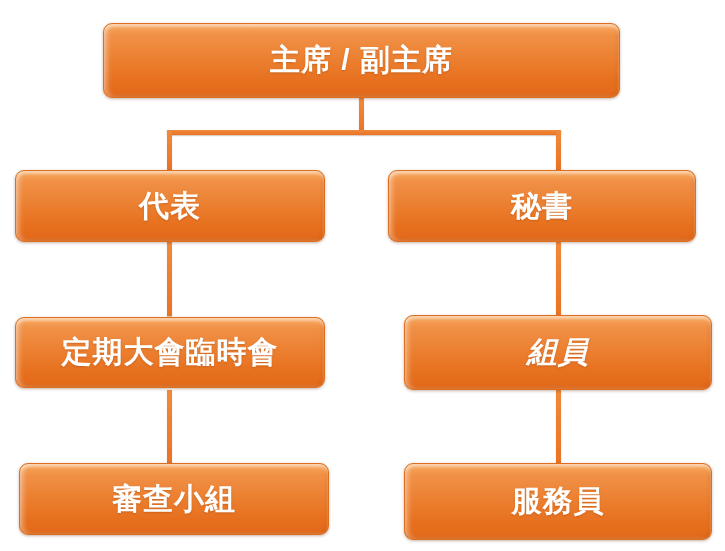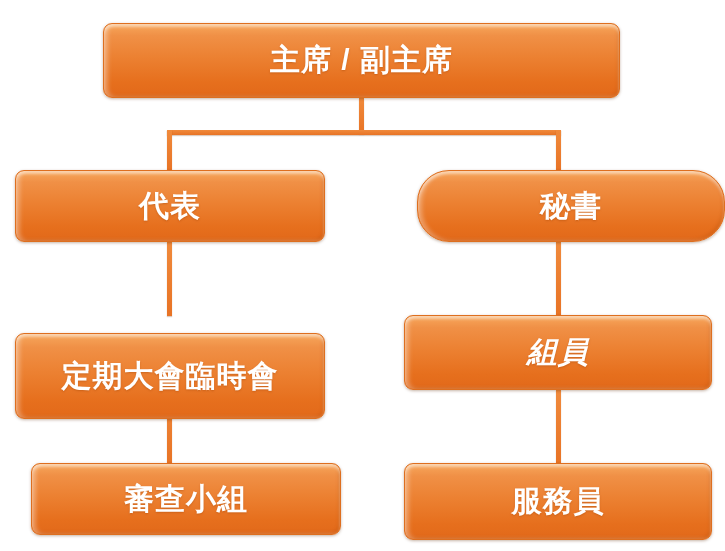--- a/index.html
+++ b/index.html
@@ -41,24 +41,24 @@
     box-sizing: border-box;
   }
   .connector {
     position: absolute;
     background: linear-gradient(to bottom, #f08a3c, #e87325);
     box-shadow: 0 1px 1px rgba(120, 50, 0, 0.25);
   }
   
   #node-chairman        { left: 103px; top:  23px; width: 517px; height: 75px; }
   #node-representative  { left:  15px; top: 170px; width: 310px; height: 72px; }
-  #node-secretary       { left: 417px; top: 170px; width: 308px; height: 72px; border-radius: 32px; }
-  #node-general-meeting { left:  15px; top: 333px; width: 310px; height: 86px; }
+  #node-secretary       { left: 388px; top: 170px; width: 308px; height: 72px; }
+  #node-general-meeting { left:  15px; top: 317px; width: 310px; height: 71px; }
   #node-group-member    { left: 404px; top: 315px; width: 308px; height: 75px; font-style: italic; }
-  #node-review-panel    { left:  31px; top: 463px; width: 310px; height: 72px; }
+  #node-review-panel    { left:  19px; top: 463px; width: 310px; height: 72px; }
   #node-attendant       { left: 404px; top: 463px; width: 308px; height: 77px; }
   
   #conn-top-stub     { left: 359px; top:  98px; width:   5px; height: 36px; }
   #conn-horizontal   { left: 167px; top: 130px; width: 394px; height:  5px; }
   #conn-left-drop    { left: 167px; top: 130px; width:   5px; height: 41px; }
   #conn-right-drop   { left: 556px; top: 130px; width:   5px; height: 41px; }
   #conn-left-mid     { left: 167px; top: 242px; width:   5px; height: 74px; }
   #conn-right-mid    { left: 556px; top: 242px; width:   5px; height: 74px; }
   #conn-left-bottom  { left: 167px; top: 390px; width:   5px; height: 74px; }
   #conn-right-bottom { left: 556px; top: 390px; width:   5px; height: 74px; }

